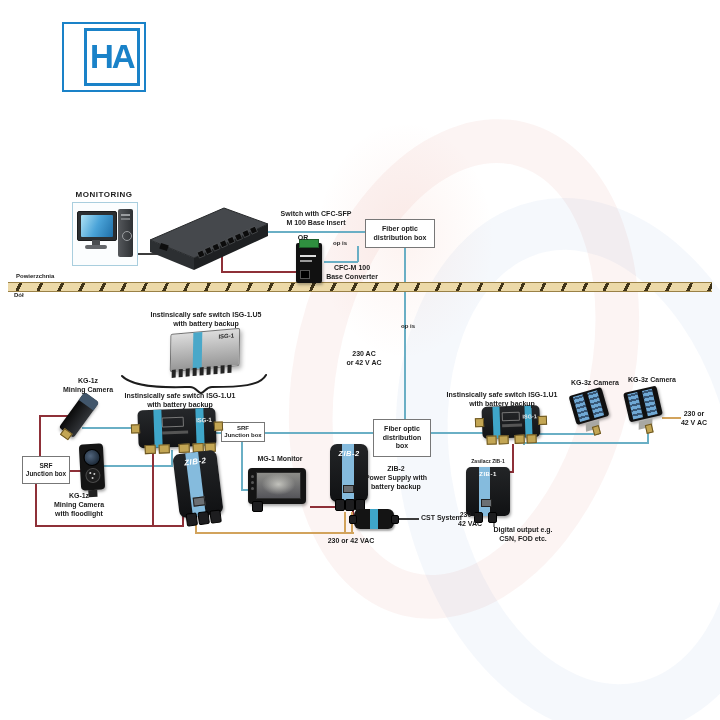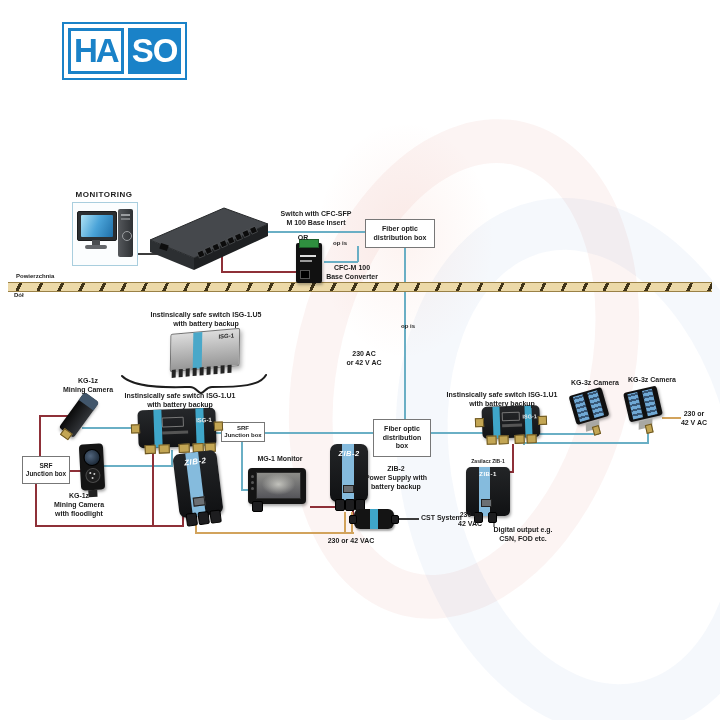--- a/index.html
+++ b/index.html
@@ -42,37 +42,36 @@
   .zib-body{position:relative;width:100%;height:100%;background:linear-gradient(180deg,#232527,#101113);
             border-radius:7px;box-shadow:1px 2px 3px rgba(0,0,0,.35);overflow:hidden;}
   .zib-stripe{position:absolute;top:0;bottom:0;background:#85bbdd;}
   .zib-txt{position:absolute;left:0;right:0;top:5px;text-align:center;color:#fff;font-weight:bold;
            font-style:italic;font-size:8px;letter-spacing:.5px;z-index:2;}
   .chip{position:absolute;background:#6b6f73;border:1px solid #222;}
   
   #logo{position:absolute;left:62px;top:22px;border:2px solid #1a82c8;background:#fff;
         padding:4px;display:flex;gap:4px;align-items:stretch;z-index:6;}
   #logo .ha{border:3px solid #1a82c8;color:#1a82c8;font-size:33px;font-weight:bold;
-            letter-spacing:-2px;padding:0 3px;line-height:40px;}
+            letter-spacing:-2px;padding:6px 3px;line-height:40px;margin-left:16px;}
   #logo .so{background:#1a82c8;color:#fff;font-size:33px;font-weight:bold;letter-spacing:-1px;
             padding:0 4px;line-height:46px;}
   svg{position:absolute;z-index:5;}
 </style>
 </head>
 <body>
 
 <div id="canvas">
 
   <div class="wm wm-red"></div>
   <div class="wm wm-blue"></div>
   <div class="wm wm-blob"></div>
 
   <div id="logo">
     <span class="ha">HA</span>
-    <span class="so">SO</span>
   </div>
 
   <div class="ground"></div>
   <div class="lbl tiny" style="left:16px;top:273px;text-align:left;">Powierzchnia</div>
   <div class="lbl tiny" style="left:14px;top:292px;text-align:left;">Dół</div>
 
   <i class="wire net" style="left:256px;top:231px;width:109px;height:2px"></i>
   <i class="wire net" style="left:357px;top:246px;width:2px;height:16px"></i>
   <i class="wire net" style="left:324px;top:261px;width:34px;height:2px"></i>
   <i class="wire net" style="left:404px;top:248px;width:2px;height:173px"></i>

